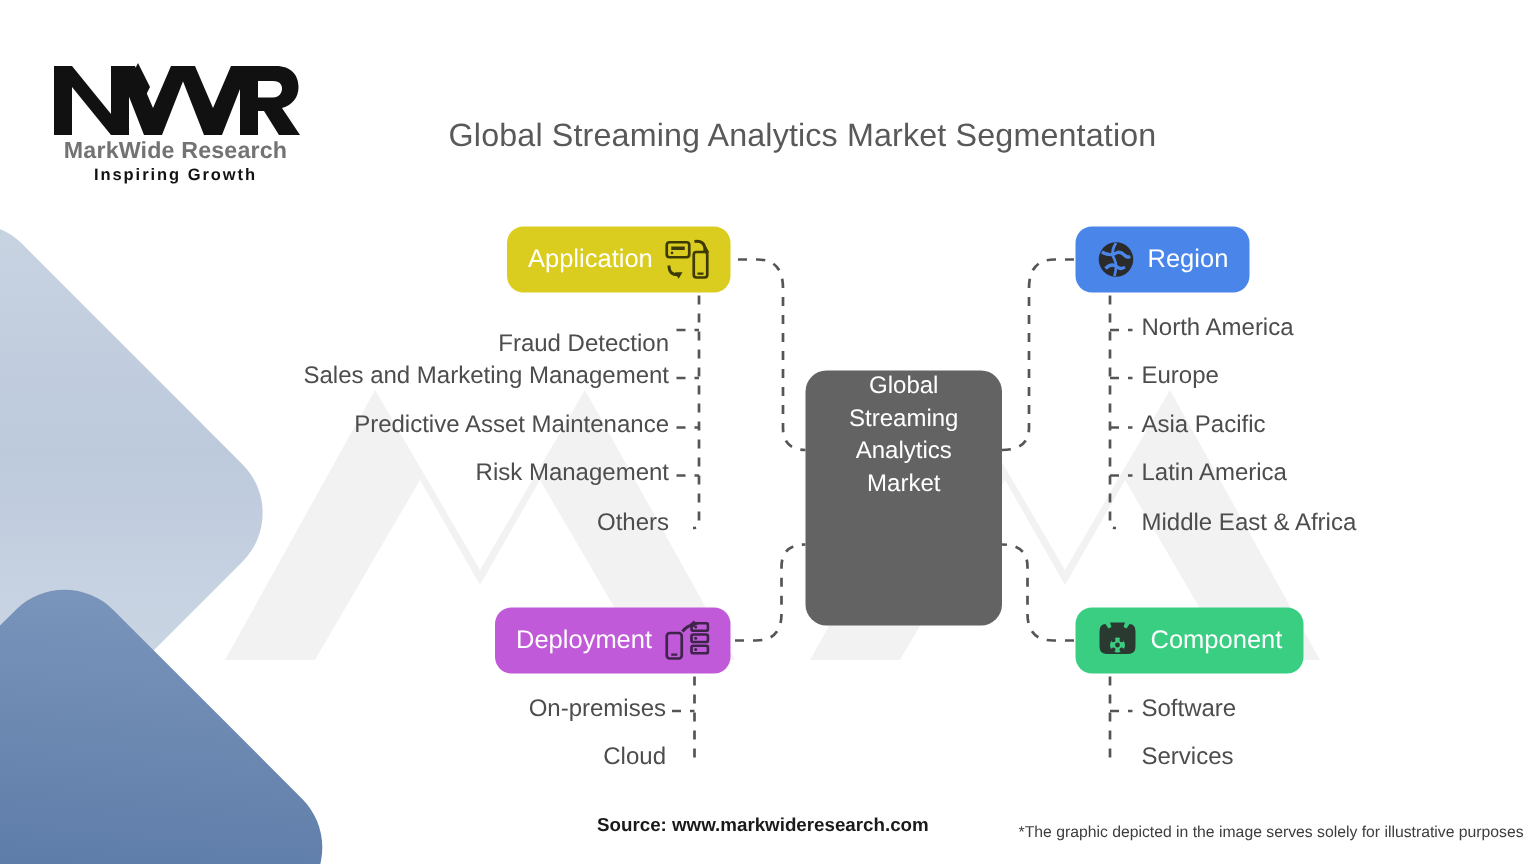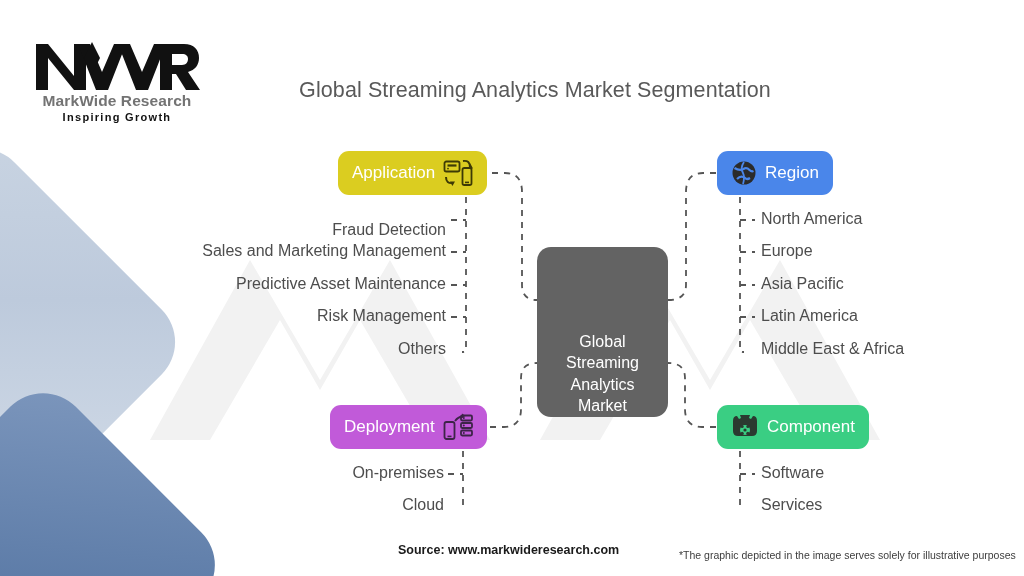--- a/index.html
+++ b/index.html
@@ -122,21 +122,21 @@
   #center-node {
     position: absolute;
     left: 537px;
     top: 247px;
     width: 131px;
     height: 170px;
     border-radius: 14px;
     background: #636363;
     color: #ffffff;
     display: flex;
-    align-items: flex-end;
+    align-items: flex-start;
     justify-content: center;
     text-align: center;
     font-size: 16px;
     line-height: 1.35;
   }
 
   
   .leaf {
     position: absolute;
     font-size: 16px;

